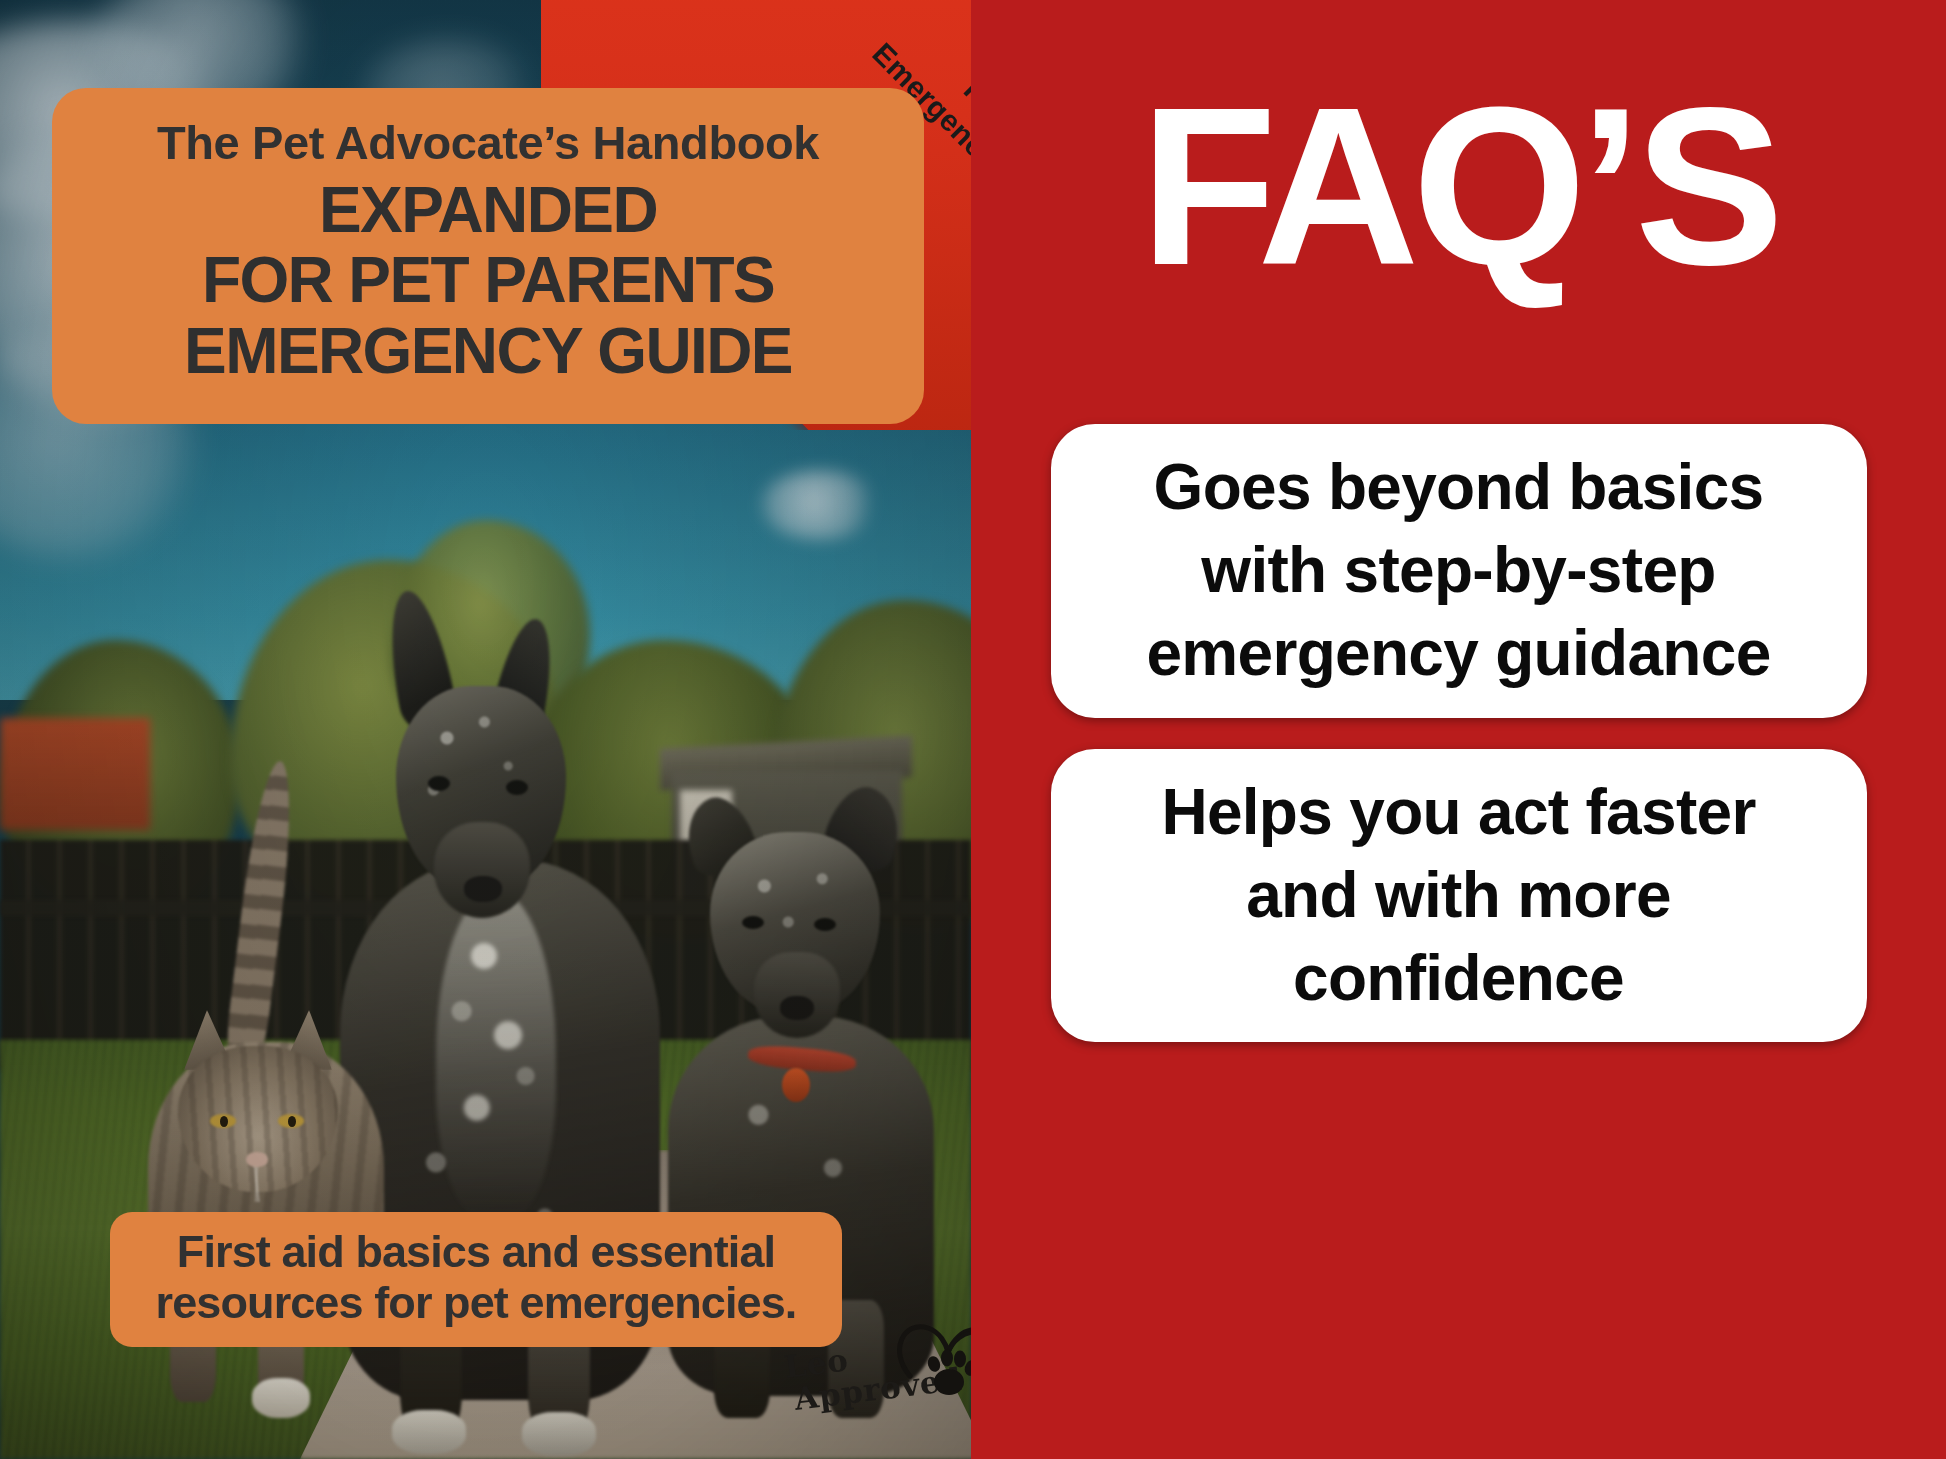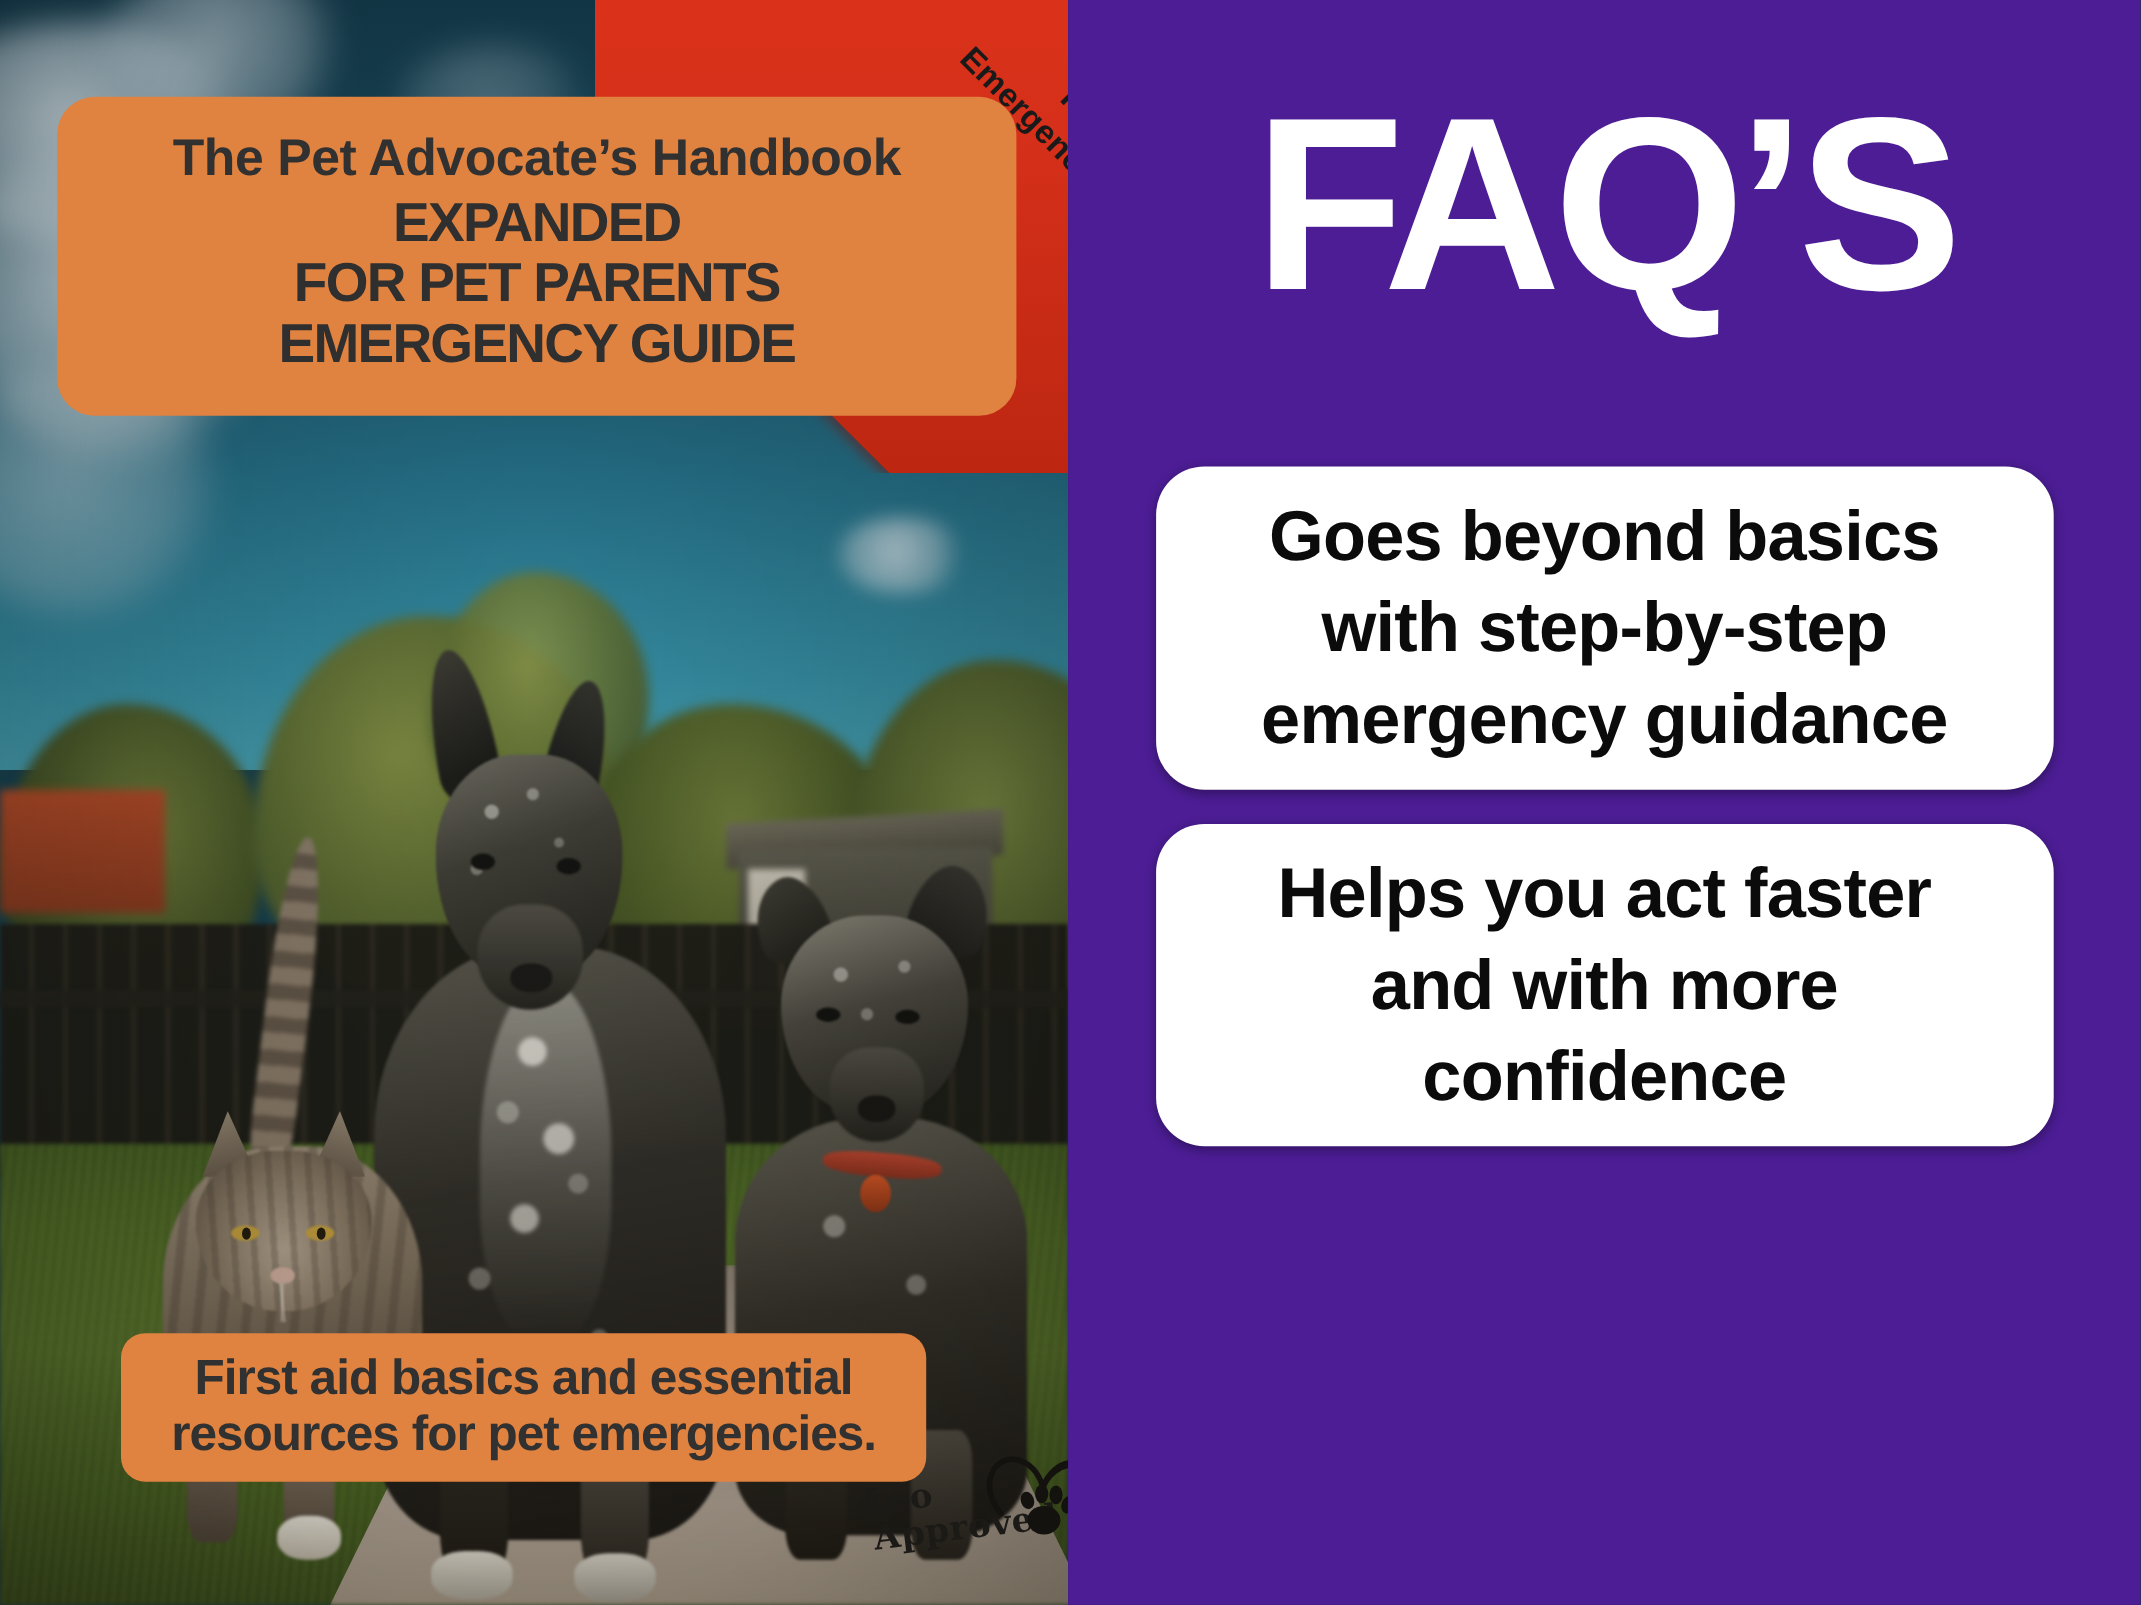--- a/index.html
+++ b/index.html
@@ -278,21 +278,21 @@
     position:absolute; left:52px; top:88px; width:872px;
     background:#e08240; border-radius:34px;
     padding:30px 34px 38px 34px; text-align:center;
     z-index:6;
   }
   .kicker {
     color:#313131; font-weight:700; font-size:47px; line-height:1.08;
     letter-spacing:-.4px; margin-bottom:6px;
   }
   .bigtitle {
-    color:#2f2f2f; font-weight:700; font-size:50px; line-height:1.10;
+    color:#2f2f2f; font-weight:700; font-size:64px; line-height:1.10;
     letter-spacing:-1.6px; text-transform:uppercase;
   }
 
   
   .caption {
     position:absolute; left:110px; top:1212px; width:732px;
     background:#e08240; border-radius:22px;
     padding:14px 26px 18px 26px; text-align:center; z-index:6;
   }
   .caption-line {
@@ -310,21 +310,21 @@
     font-size:31px; line-height:1.06; letter-spacing:.6px;
     transform:rotate(-7deg);
   }
   .leo-text span { display:block; }
   .leo-text .l2 { padding-left:6px; }
   .leo-svg { position:absolute; left:108px; top:-34px; }
 
   
   .panel {
     position:relative; flex:1; height:1459px;
-    background:#4c1d95; overflow:hidden;
+    background:#b91c1c; overflow:hidden;
   }
   .faq-title {
     position:absolute; left:50%; transform:translateX(-50%);
     top:74px; width:100%;
     color:#ffffff; font-weight:700; font-size:224px; line-height:1;
     letter-spacing:-7px; text-align:center;
   }
   .cards {
     position:absolute; left:0; top:424px; width:100%;
     display:flex; flex-direction:column; gap:31px; align-items:center;

